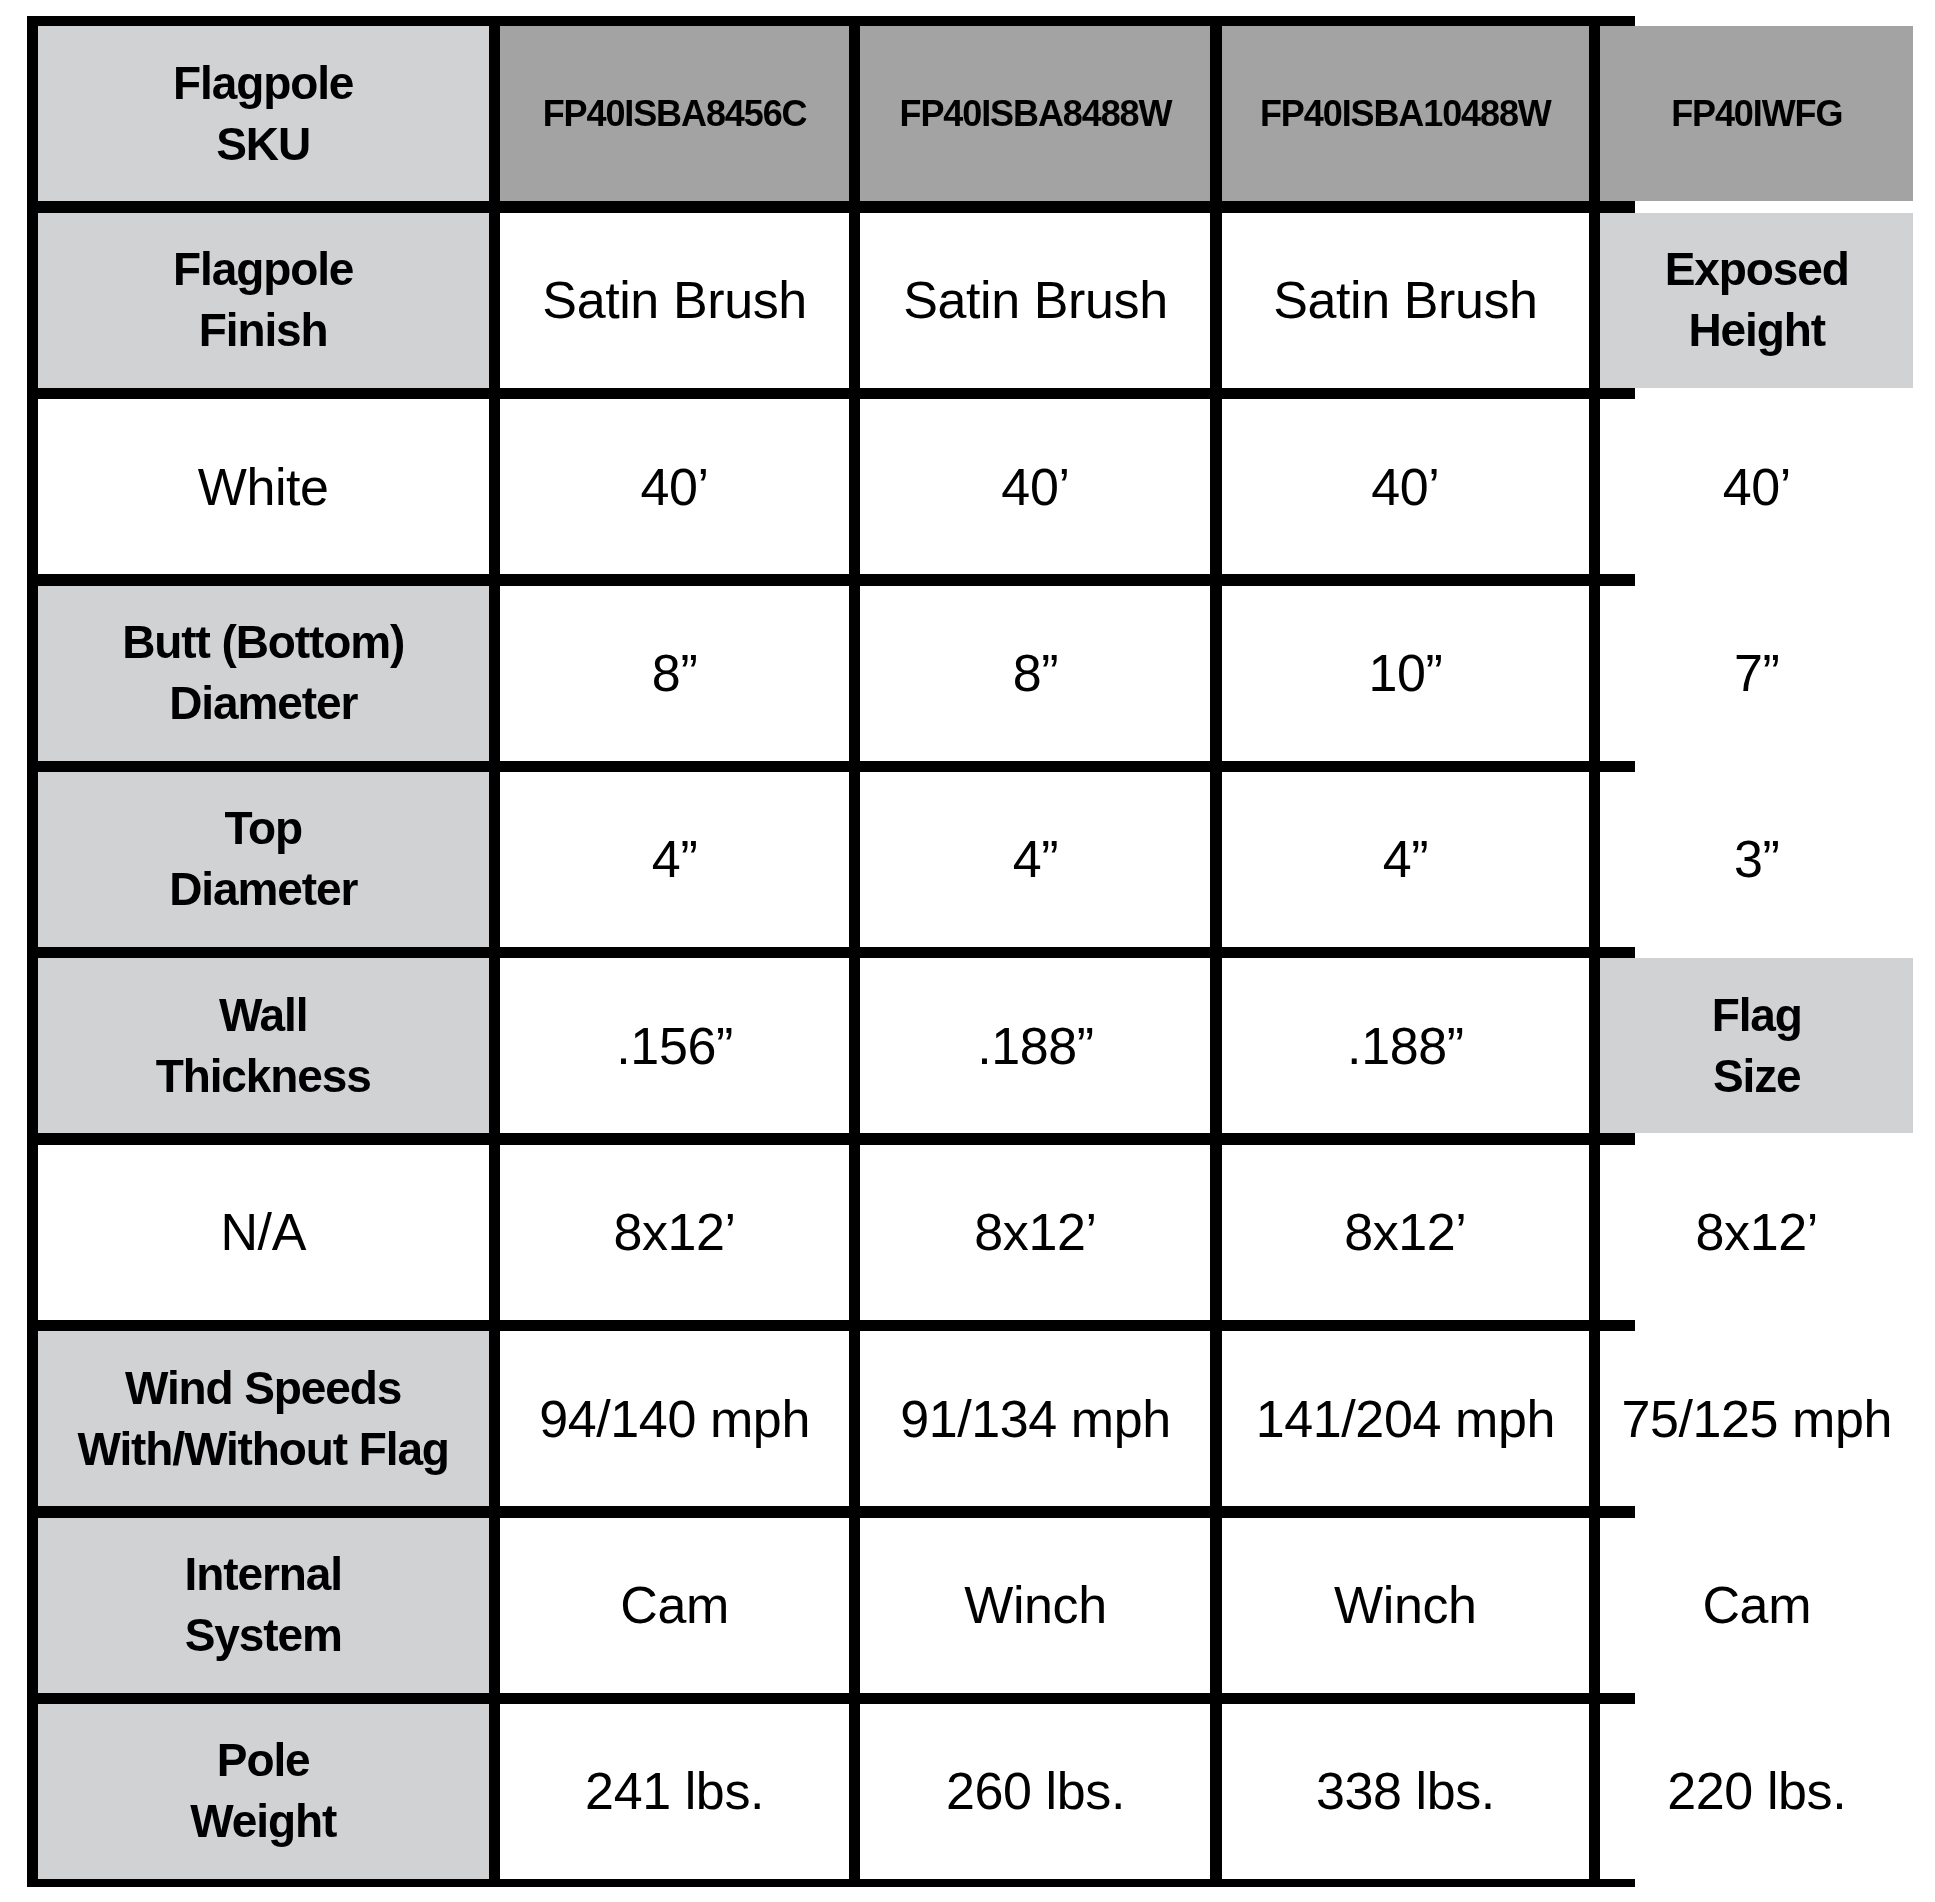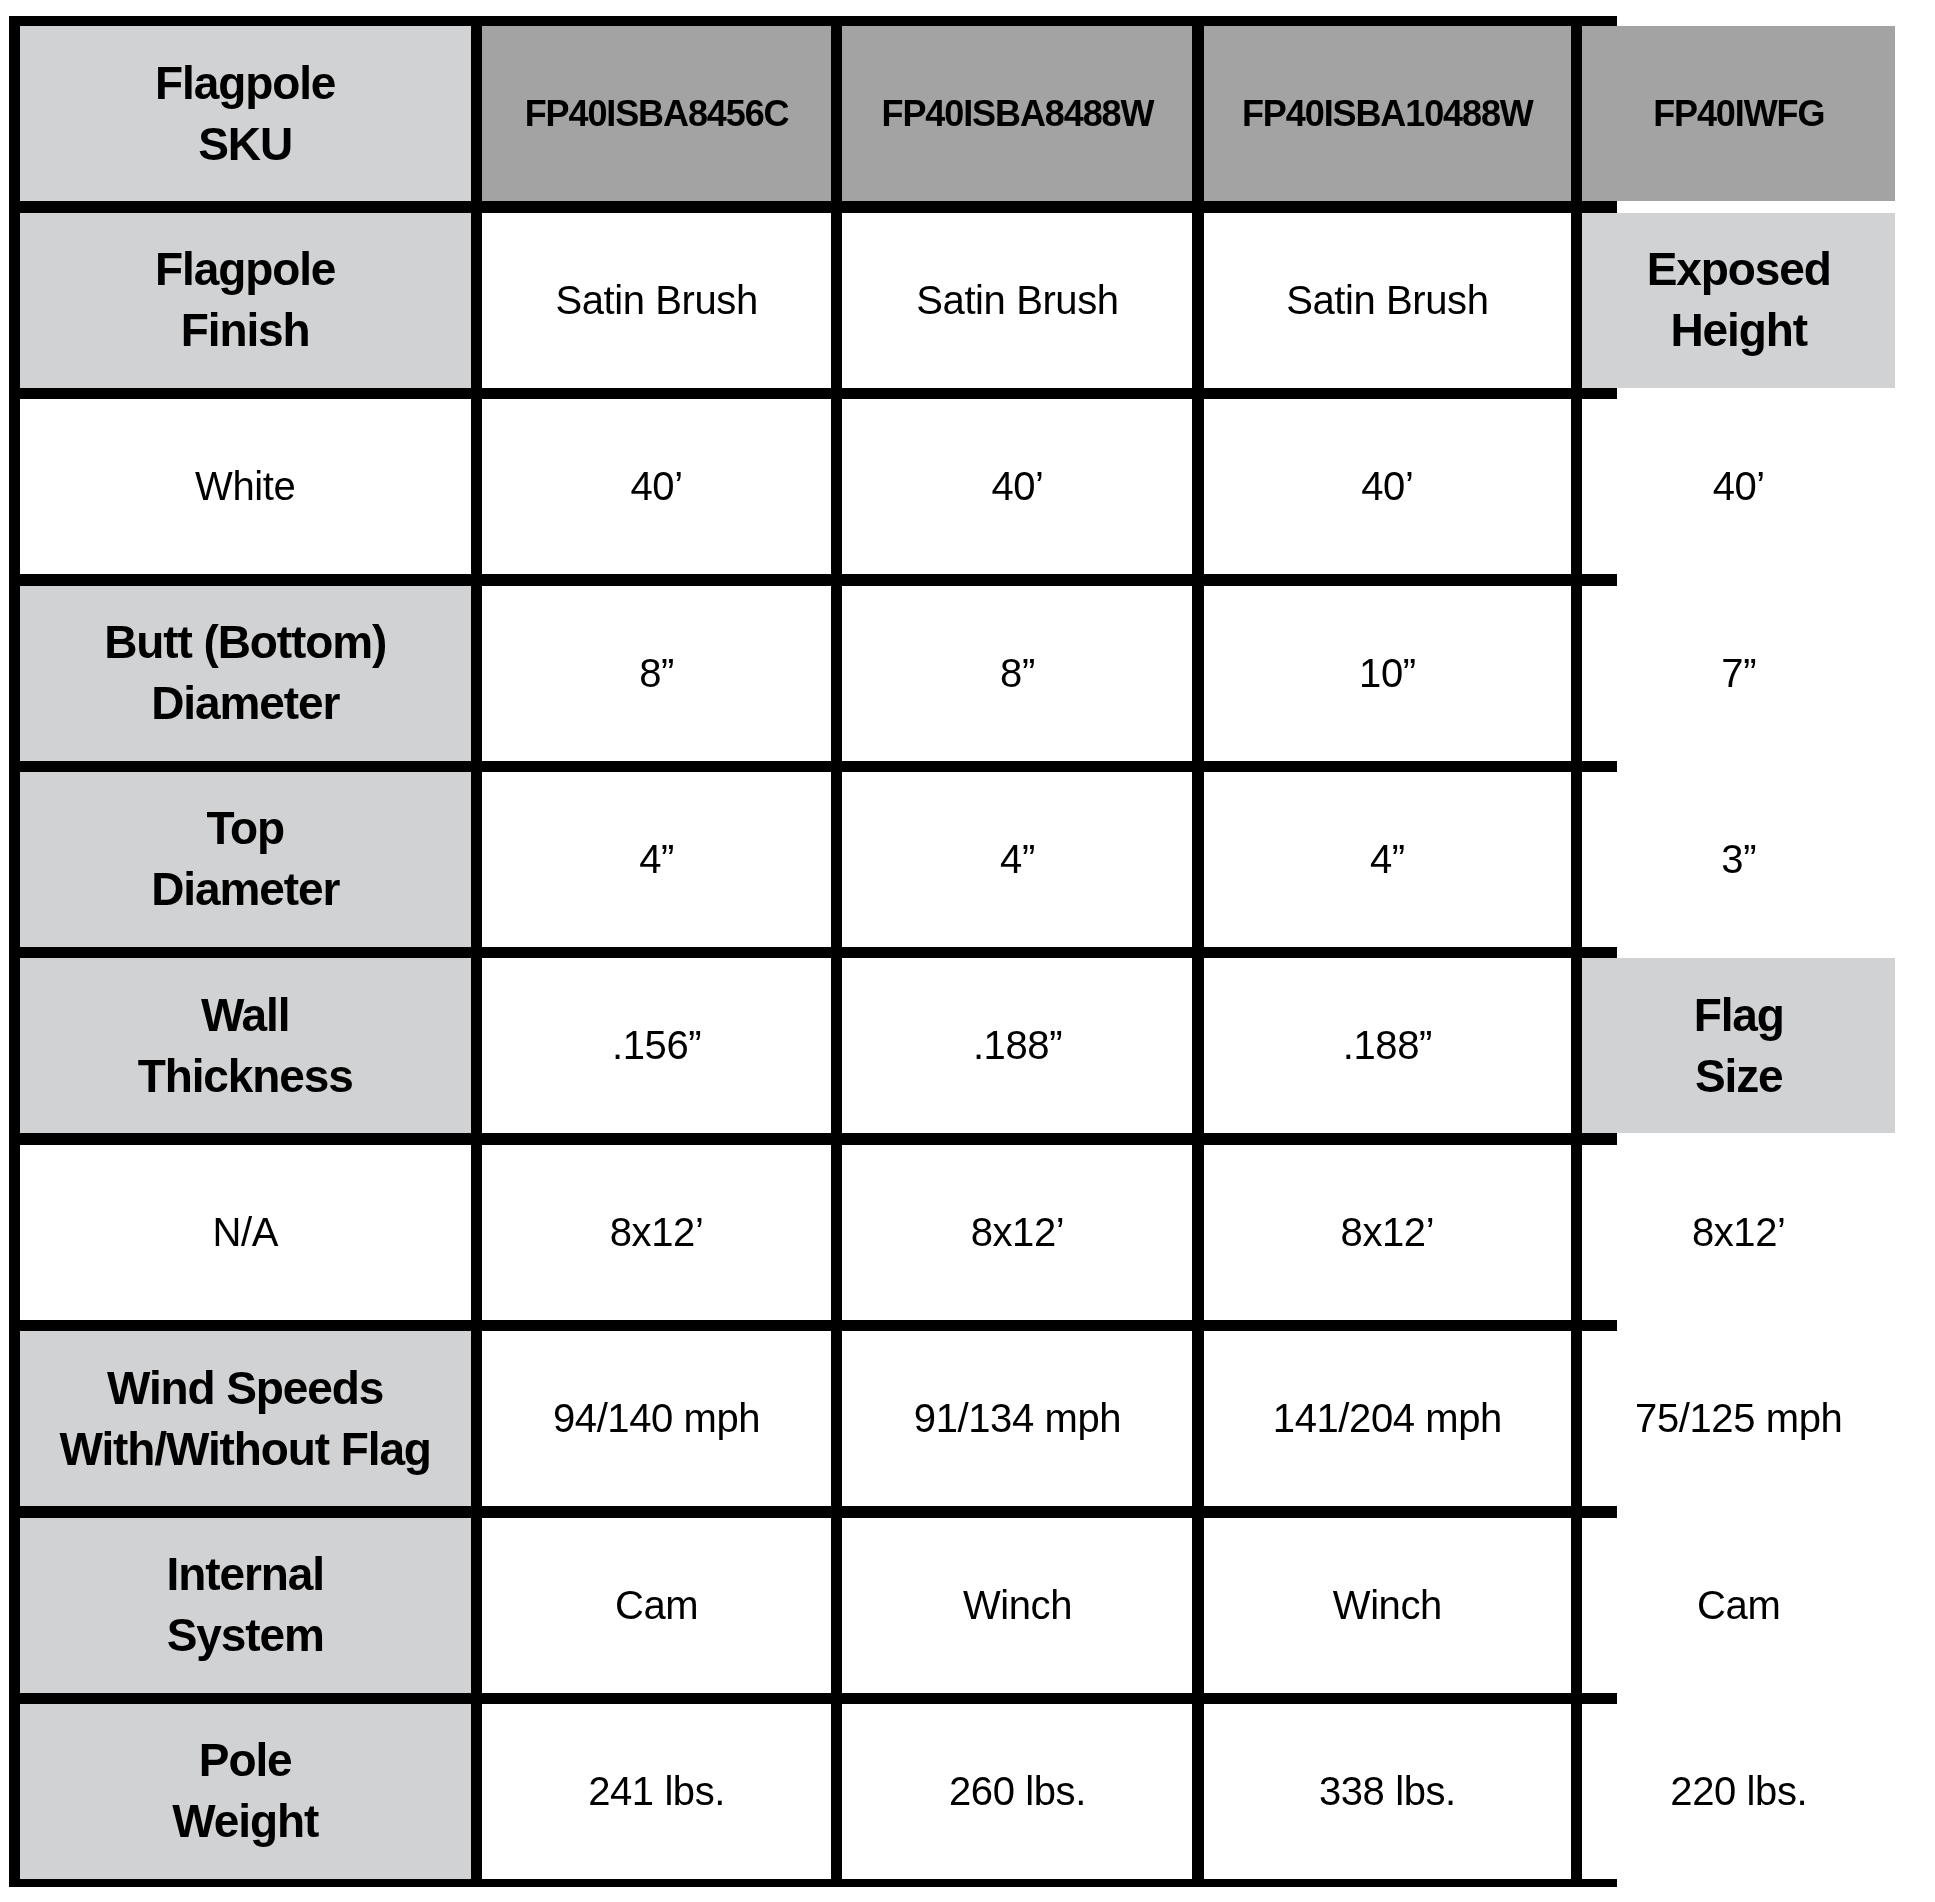--- a/index.html
+++ b/index.html
@@ -10,21 +10,21 @@
     body {
       width: 1936px;
       height: 1902px;
       position: relative;
       overflow: hidden;
       font-family: "Liberation Sans", "DejaVu Sans", sans-serif;
       color: #000000;
     }
     .spec-table {
       position: absolute;
-      left: 9px;
+      left: 27px;
       top: 15.7px;
       width: 1608px;
       height: 1871px;
       background: #000000;
       display: grid;
       grid-template-columns: 451px 349px 350px 367px 313px;
       grid-template-rows: repeat(10, 175px);
       column-gap: 11.4px;
       row-gap: 11.4px;
       padding: 10.7px 11.4px 11.4px 10.7px;
@@ -47,21 +47,21 @@
       white-space: pre-line;
     }
     .sku-cell {
       background: #a3a3a3;
       font-weight: bold;
       font-size: 36px;
       letter-spacing: -1.1px;
     }
     .data-cell {
       background: #ffffff;
-      font-size: 40px;
+      font-size: 52px;
       letter-spacing: -0.4px;
     }
   </style>
 </head>
 <body>
 
 <div class="spec-table">
 
   <div class="cell label-cell">Flagpole
 SKU</div>

